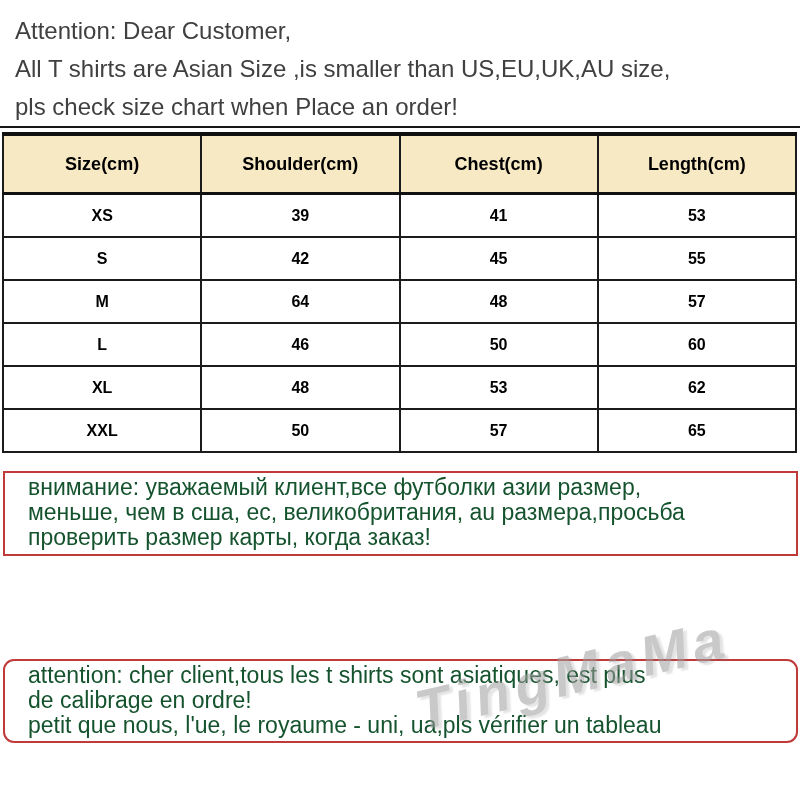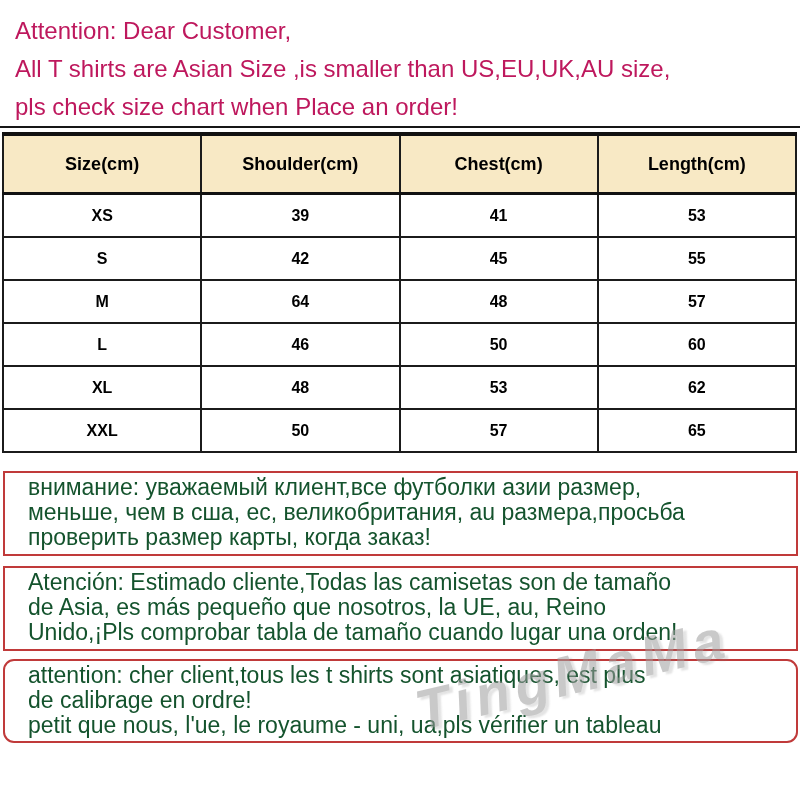--- a/index.html
+++ b/index.html
@@ -15,21 +15,21 @@
     font-family:"Liberation Sans","DejaVu Sans",sans-serif;
     color:#1c1c1c;
     overflow:hidden;
     position:relative;
   }
   .page{position:absolute;inset:0;}
 
   
   .notice-en{
     position:absolute;top:12px;left:15px;right:10px;
-    font-size:24px;line-height:38px;color:#be185d;
+    font-size:24px;line-height:38px;color:#404040;
     white-space:nowrap;
   }
 
   
   .top-rule{
     position:absolute;top:126px;left:0;width:800px;height:2px;
     background:#161616;
   }
 
   
@@ -140,25 +140,20 @@
         </tr>
       </tbody>
   </table>
 
   <div class="notice-box ru">
     <div>внимание: уважаемый клиент,все футболки азии размер,</div>
     <div>меньше, чем в сша, ес, великобритания, au размера,просьба</div>
     <div>проверить размер карты, когда заказ!</div>
   </div>
 
-  <div class="notice-box es">
-    <div>Atención: Estimado cliente,Todas las camisetas son de tamaño</div>
-    <div>de Asia, es más pequeño que nosotros, la UE, au, Reino</div>
-    <div>Unido,¡Pls comprobar tabla de tamaño cuando lugar una orden!</div>
-  </div>
 
   <div class="notice-box fr">
     <div>attention: cher client,tous les t shirts sont asiatiques, est plus</div>
     <div>de calibrage en ordre!</div>
     <div>petit que nous, l'ue, le royaume - uni, ua,pls vérifier un tableau</div>
   </div>
 
   <div class="watermark">TingMaMa</div>
 
 </div>

